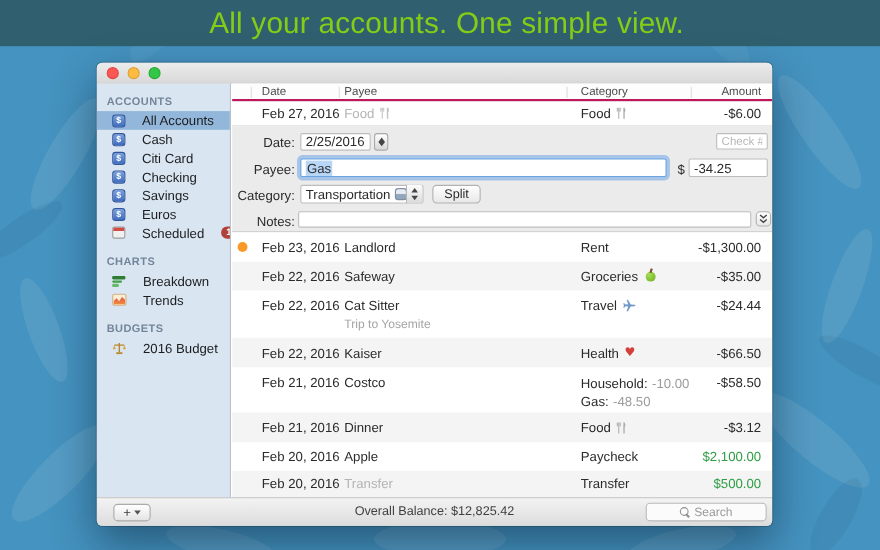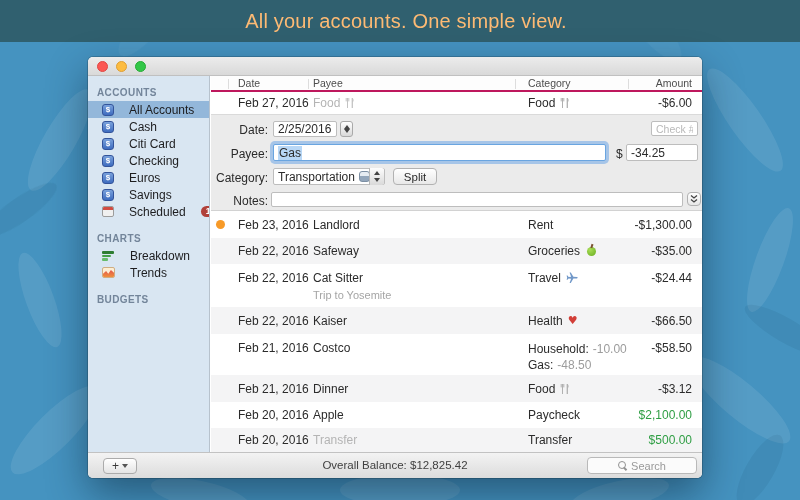--- a/index.html
+++ b/index.html
@@ -3,21 +3,21 @@
 <meta charset="utf-8">
 <style>
   * { margin:0; padding:0; box-sizing:border-box; }
   html,body { width:800px; height:500px; overflow:hidden; }
   body { font-family:"Liberation Sans","DejaVu Sans",sans-serif; background:#4593c0; position:relative; }
 
   
   .bg-leaves { position:absolute; inset:0; z-index:0; pointer-events:none; }
   .banner { position:absolute; left:0; top:0; width:800px; height:42px; background:#30606f; z-index:1;
             display:flex; align-items:center; justify-content:center; }
-  .banner-title { color:#fdba74; font-size:20px; font-weight:500; letter-spacing:.2px;margin-left:12px; }
+  .banner-title { color:#84cc16; font-size:27px; font-weight:500; letter-spacing:.2px;margin-left:12px; }
 
   
   .window { position:absolute; left:88px; top:57px; width:614px; height:421px; z-index:2;
             border-radius:5px; overflow:hidden; background:#fff;
             box-shadow:0 16px 40px rgba(0,20,35,.45), 0 0 0 1px rgba(0,0,0,.18); }
 
   .titlebar { position:absolute; left:0; top:0; right:0; height:19px;
               background:linear-gradient(180deg,#ececec,#d9d9d9); border-bottom:1px solid #c0c0c0; }
   .traffic { position:absolute; top:4px; display:flex; gap:8px; left:9px; }
   .light { width:11px; height:11px; border-radius:50%; }
@@ -197,25 +197,25 @@
     <div class="side-item">
       <span class="icon-dollar"></span>
       <span>Citi Card</span>
     </div>
     <div class="side-item">
       <span class="icon-dollar"></span>
       <span>Checking</span>
     </div>
     <div class="side-item">
       <span class="icon-dollar"></span>
+      <span>Savings</span>
+    </div>
+    <div class="side-item">
+      <span class="icon-dollar"></span>
       <span>Euros</span>
-    </div>
-    <div class="side-item">
-      <span class="icon-dollar"></span>
-      <span>Savings</span>
     </div>
     <div class="side-item">
       <span class="icon-calendar"></span>
       <span>Scheduled</span>
       <span class="badge">1</span>
     </div>
 
     <div class="side-gap"></div>
     <div class="side-header">CHARTS</div>
     <div class="side-item">
@@ -226,20 +226,30 @@
         </span>
       <span>Breakdown</span>
     </div>
     <div class="side-item">
       <span class="icon-trends"></span>
       <span>Trends</span>
     </div>
 
     <div class="side-gap"></div>
     <div class="side-header">BUDGETS</div>
+    <div class="side-item">
+      <svg class="icon-scales" viewBox="0 0 14 13">
+        <path d="M7 1 L7 10" stroke="#b8862b" stroke-width="1.4"></path>
+        <path d="M2 3 L12 3" stroke="#b8862b" stroke-width="1.4"></path>
+        <path d="M2 3 L0.5 7 L3.5 7 Z" fill="#d4a43c"></path>
+        <path d="M12 3 L10.5 7 L13.5 7 Z" fill="#d4a43c"></path>
+        <rect x="4" y="10" width="6" height="1.8" fill="#b8862b"></rect>
+      </svg>
+      <span>2016 Budget</span>
+    </div>
   </div>
 
   <div class="content">
 
     <div class="t-head">
       <div class="cell gutter"></div>
       <div class="cell date">Date</div>
       <div class="cell payee">Payee</div>
       <div class="cell cat">Category</div>
       <div class="cell amount">Amount</div>

